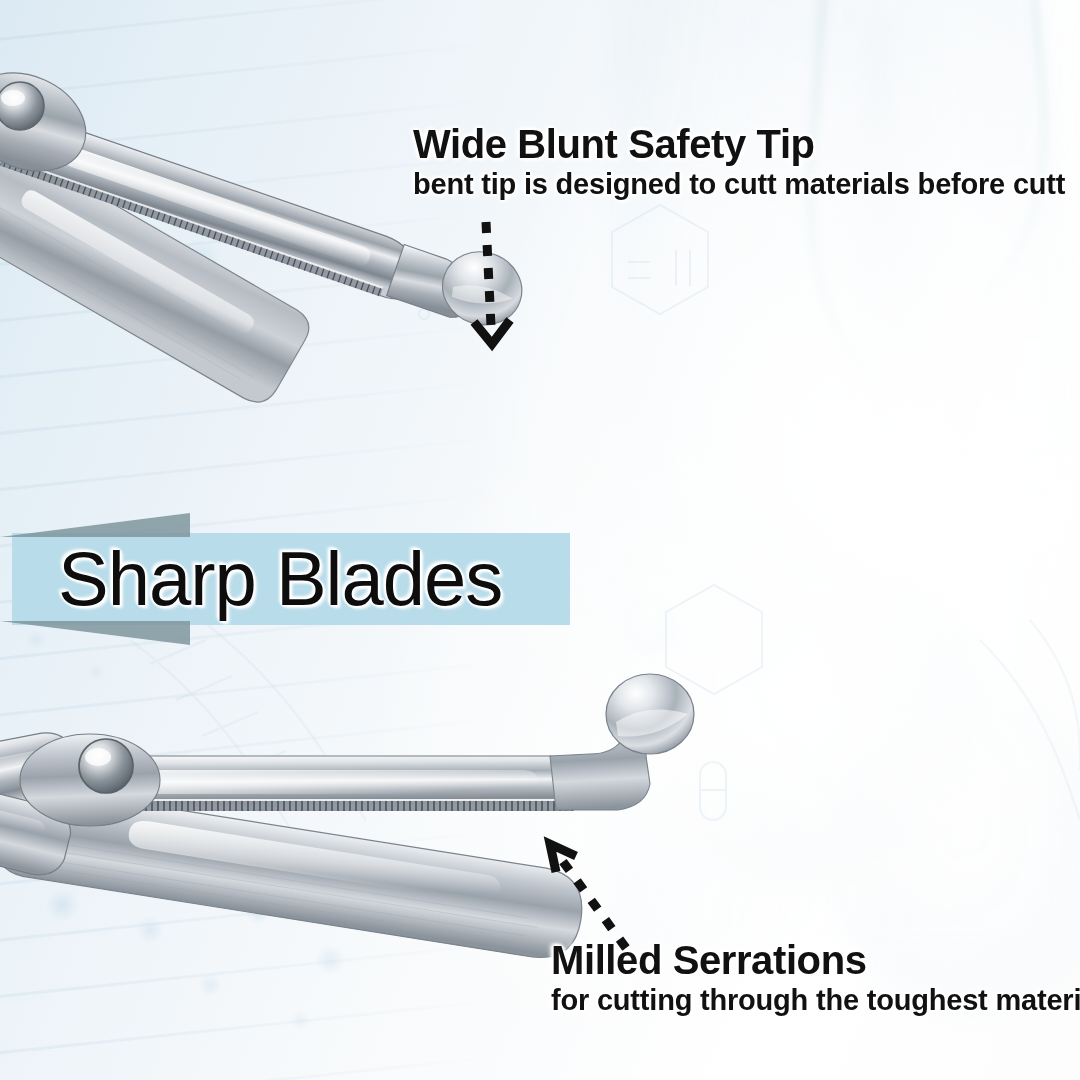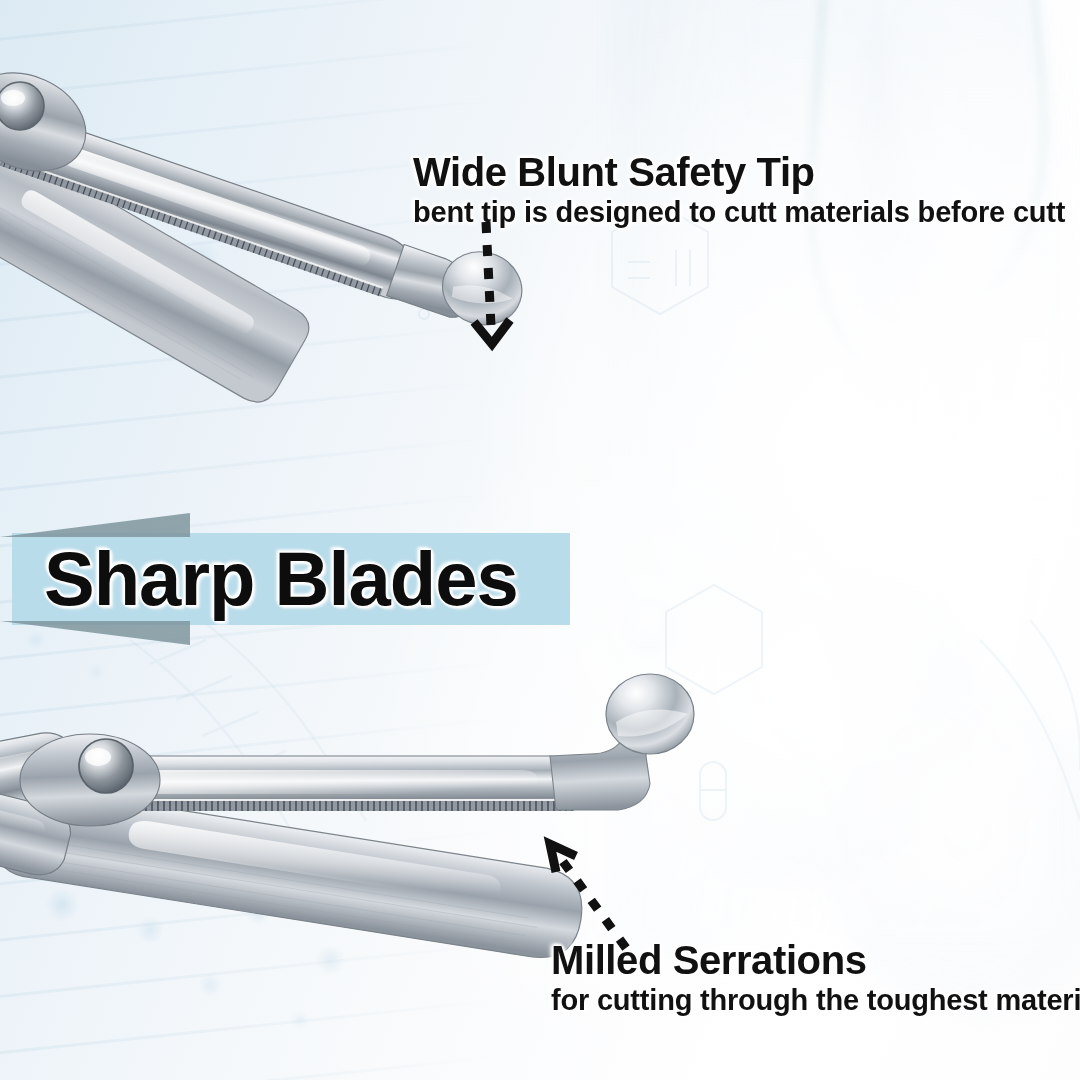--- a/index.html
+++ b/index.html
@@ -144,24 +144,24 @@
   }
   .tri{
     position:absolute; left:-12px; width:190px; height:26px;
   }
   .tri.top{ top:-22px; }
   .tri.bot{ bottom:-22px; }
   .tri svg{ display:block; }
 
   #banner .banner-text{
     font-size:76px;
-    font-weight:700;
+    font-weight:400;
     letter-spacing:-1px;
     color:#0d0d0d;
-    padding-left:32px;
+    padding-left:46px;
     line-height:1;
     text-shadow:
       -2px 0 2px #fff, 2px 0 2px #fff, 0 -2px 2px #fff, 0 2px 2px #fff,
       -3px -3px 3px rgba(255,255,255,.9), 3px 3px 3px rgba(255,255,255,.9);
   }
 
   
   .callout{ position:absolute; white-space:nowrap; }
   .callout .c-title{
     font-size:40px; font-weight:700; color:#111; line-height:1.02;
@@ -172,21 +172,21 @@
   }
   .callout .c-sub{
     font-size:29px; font-weight:700; color:#111; line-height:1.05;
     letter-spacing:-.2px;
     margin-top:4px;
     text-shadow:
       -2px 0 3px #fff, 2px 0 3px #fff, 0 -2px 3px #fff, 0 2px 3px #fff,
       -3px -2px 4px rgba(255,255,255,.95), 3px 2px 4px rgba(255,255,255,.95);
   }
 
-  #callout-top{ left:413px; top:152px; }
+  #callout-top{ left:413px; top:124px; }
   #callout-bottom{ left:551px; top:940px; }
 
   
   .arrow{ position:absolute; }
   .arrow svg{ display:block; overflow:visible; }
   #arrow-top{ left:460px; top:218px; }
   #arrow-bottom{ left:520px; top:826px; }
 </style>
 </head>
 <body>

